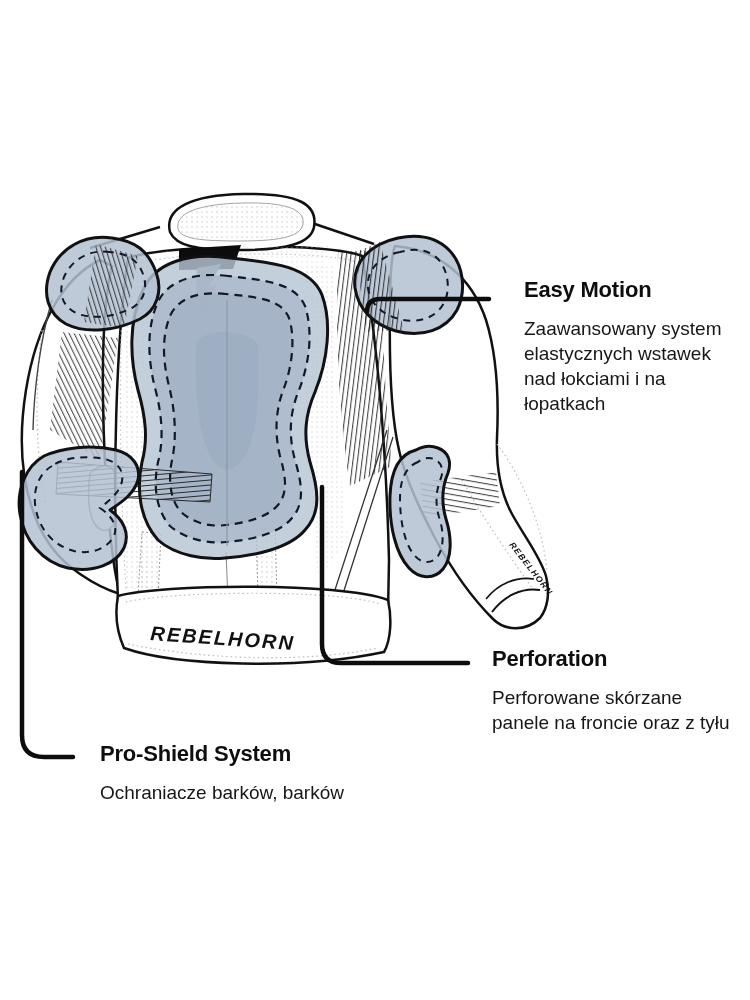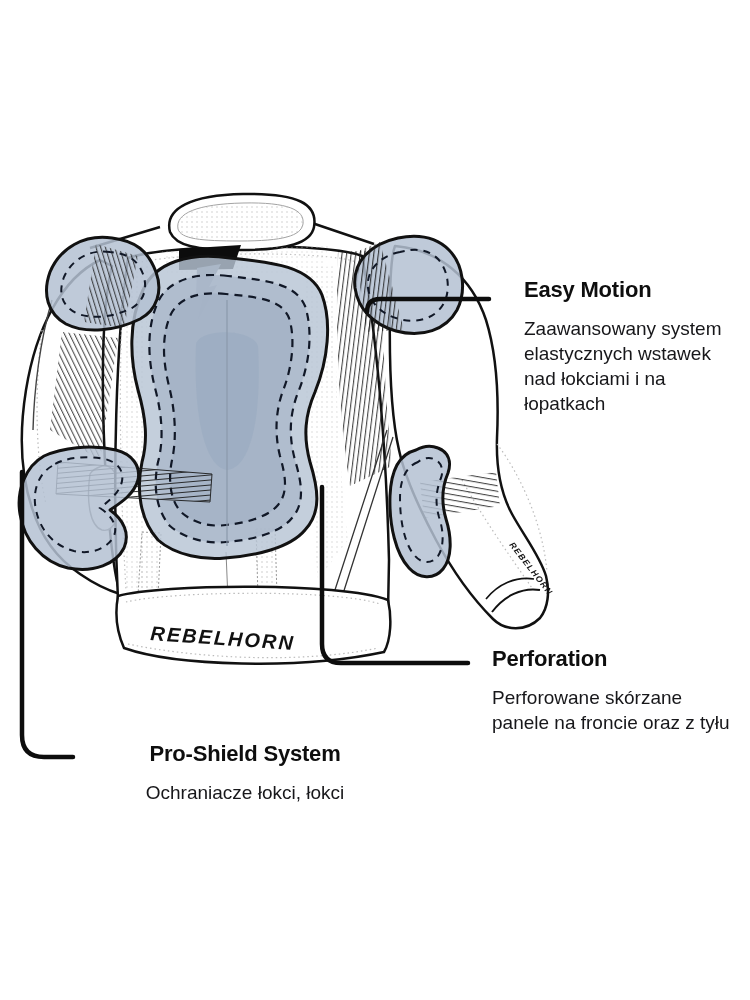--- a/index.html
+++ b/index.html
@@ -11,21 +11,21 @@
   .stage{position:absolute;inset:0;width:750px;height:1000px;}
   svg.art{position:absolute;left:0;top:0;width:750px;height:1000px;display:block;}
   .annot{position:absolute;color:#141414;}
   .annot h2{
     margin:0 0 13px 0;font-size:22px;line-height:26px;font-weight:700;
     letter-spacing:-0.2px;color:#0e0e0e;
   }
   .annot .l{font-size:19px;line-height:25px;font-weight:400;color:#17171a;}
   #annot-easy-motion{left:524px;top:277px;width:235px;}
   #annot-perforation{left:492px;top:646px;width:280px;}
-  #annot-pro-shield{left:100px;top:741px;width:290px;text-align:center;}
+  #annot-pro-shield{left:100px;top:741px;width:290px;}
 </style>
 </head>
 <body>
 
 <div class="stage">
 
   <svg class="art" viewBox="0 0 750 1000" xmlns="http://www.w3.org/2000/svg">
     <defs>
       <pattern id="dots" width="5" height="5" patternUnits="userSpaceOnUse">
         <circle cx="2" cy="2" r="0.8" fill="#c9c9c9"></circle>
@@ -180,16 +180,16 @@
   </div>
 
   <div class="annot" id="annot-perforation">
     <h2>Perforation</h2>
     <div class="l">Perforowane skórzane</div>
     <div class="l">panele na froncie oraz z tyłu</div>
   </div>
 
   <div class="annot" id="annot-pro-shield">
     <h2>Pro-Shield System</h2>
-    <div class="l">Ochraniacze łokci, łokci</div>
+    <div class="l">Ochraniacze barków, barków</div>
   </div>
 
 </div>
 
 </body></html>

